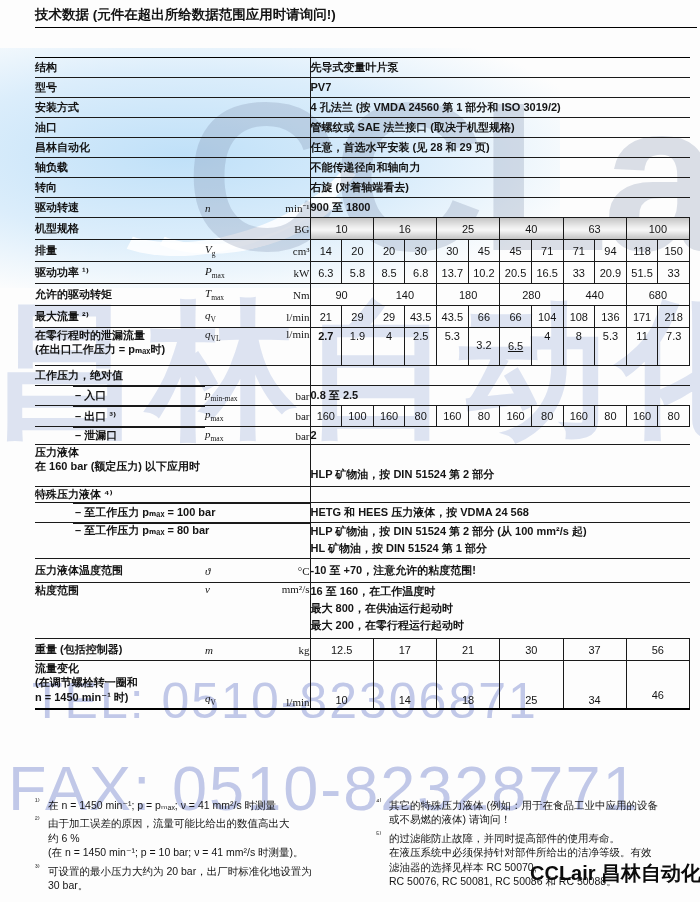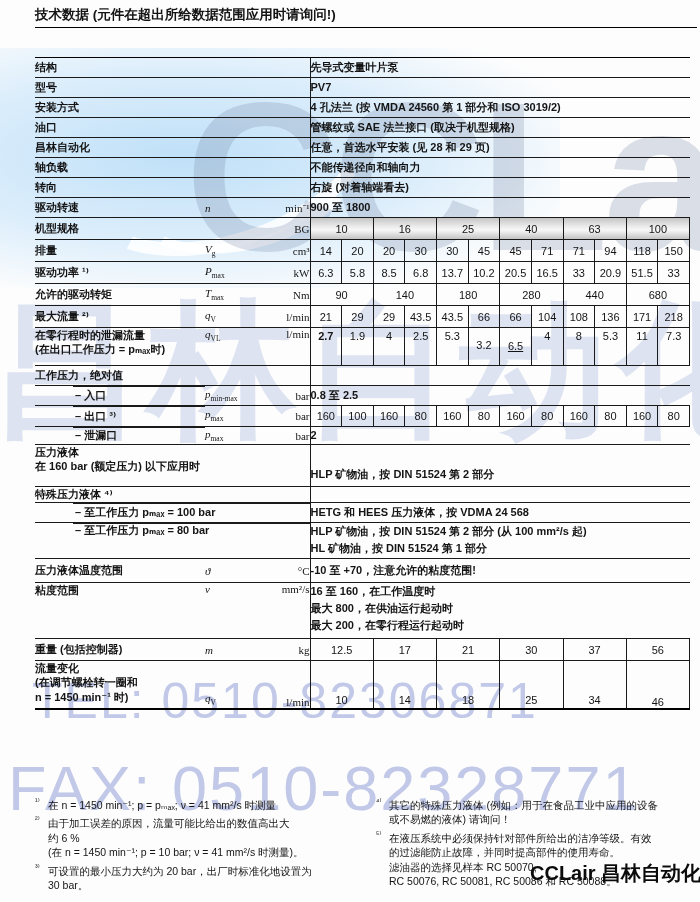--- a/index.html
+++ b/index.html
@@ -377,21 +377,21 @@
             <div>(在调节螺栓转一圈和</div>
             <div>n = 1450 min⁻¹ 时)</div>
           </td>
           <td class="sym" style="vertical-align: bottom;">q<sub>V</sub></td>
           <td class="unit" style="vertical-align: bottom;">l/min</td>
           <td class="c dl" colspan="2" style="vertical-align: bottom; padding-bottom: 2px;">10</td>
           <td class="c" colspan="2" style="vertical-align: bottom; padding-bottom: 2px;">14</td>
           <td class="c" colspan="2" style="vertical-align: bottom; padding-bottom: 2px;">18</td>
           <td class="c" colspan="2" style="vertical-align: bottom; padding-bottom: 2px;">25</td>
           <td class="c" colspan="2" style="vertical-align: bottom; padding-bottom: 2px;">34</td>
-          <td class="c rb" colspan="2" style="vertical-align: bottom; padding-bottom: 0; margin-left: 28px;">46</td>
+          <td class="c rb" colspan="2" style="vertical-align: bottom; padding-bottom: 7px; margin-left: 28px;">46</td>
         </tr>
       </tbody>
   </table>
 
   <div class="foot">
     <div class="fcol" id="fn-left">
         <div class="fn">
           <span class="mk">¹⁾</span>
           <div>在 n = 1450 min⁻¹; p = pₘₐₓ; ν = 41 mm²/s 时测量</div>
         </div>
@@ -408,22 +408,22 @@
         </div>
       </div>
     <div class="fcol" id="fn-right">
         <div class="fn">
           <span class="mk">⁴⁾</span>
           <div>其它的特殊压力液体 (例如：用于在食品工业中应用的设备</div>
           <div>或不易燃的液体) 请询问！</div>
         </div>
         <div class="fn">
           <span class="mk">⁵⁾</span>
+          <div>的过滤能防止故障，并同时提高部件的使用寿命。</div>
           <div>在液压系统中必须保持针对部件所给出的洁净等级。有效</div>
-          <div>的过滤能防止故障，并同时提高部件的使用寿命。</div>
           <div>滤油器的选择见样本 RC 50070,</div>
           <div>RC 50076, RC 50081, RC 50086 和 RC 50088。</div>
         </div>
       </div>
   </div>
 
   <div class="stamp">CCLair 昌林自动化</div>
 </div>
 
 </body></html>

